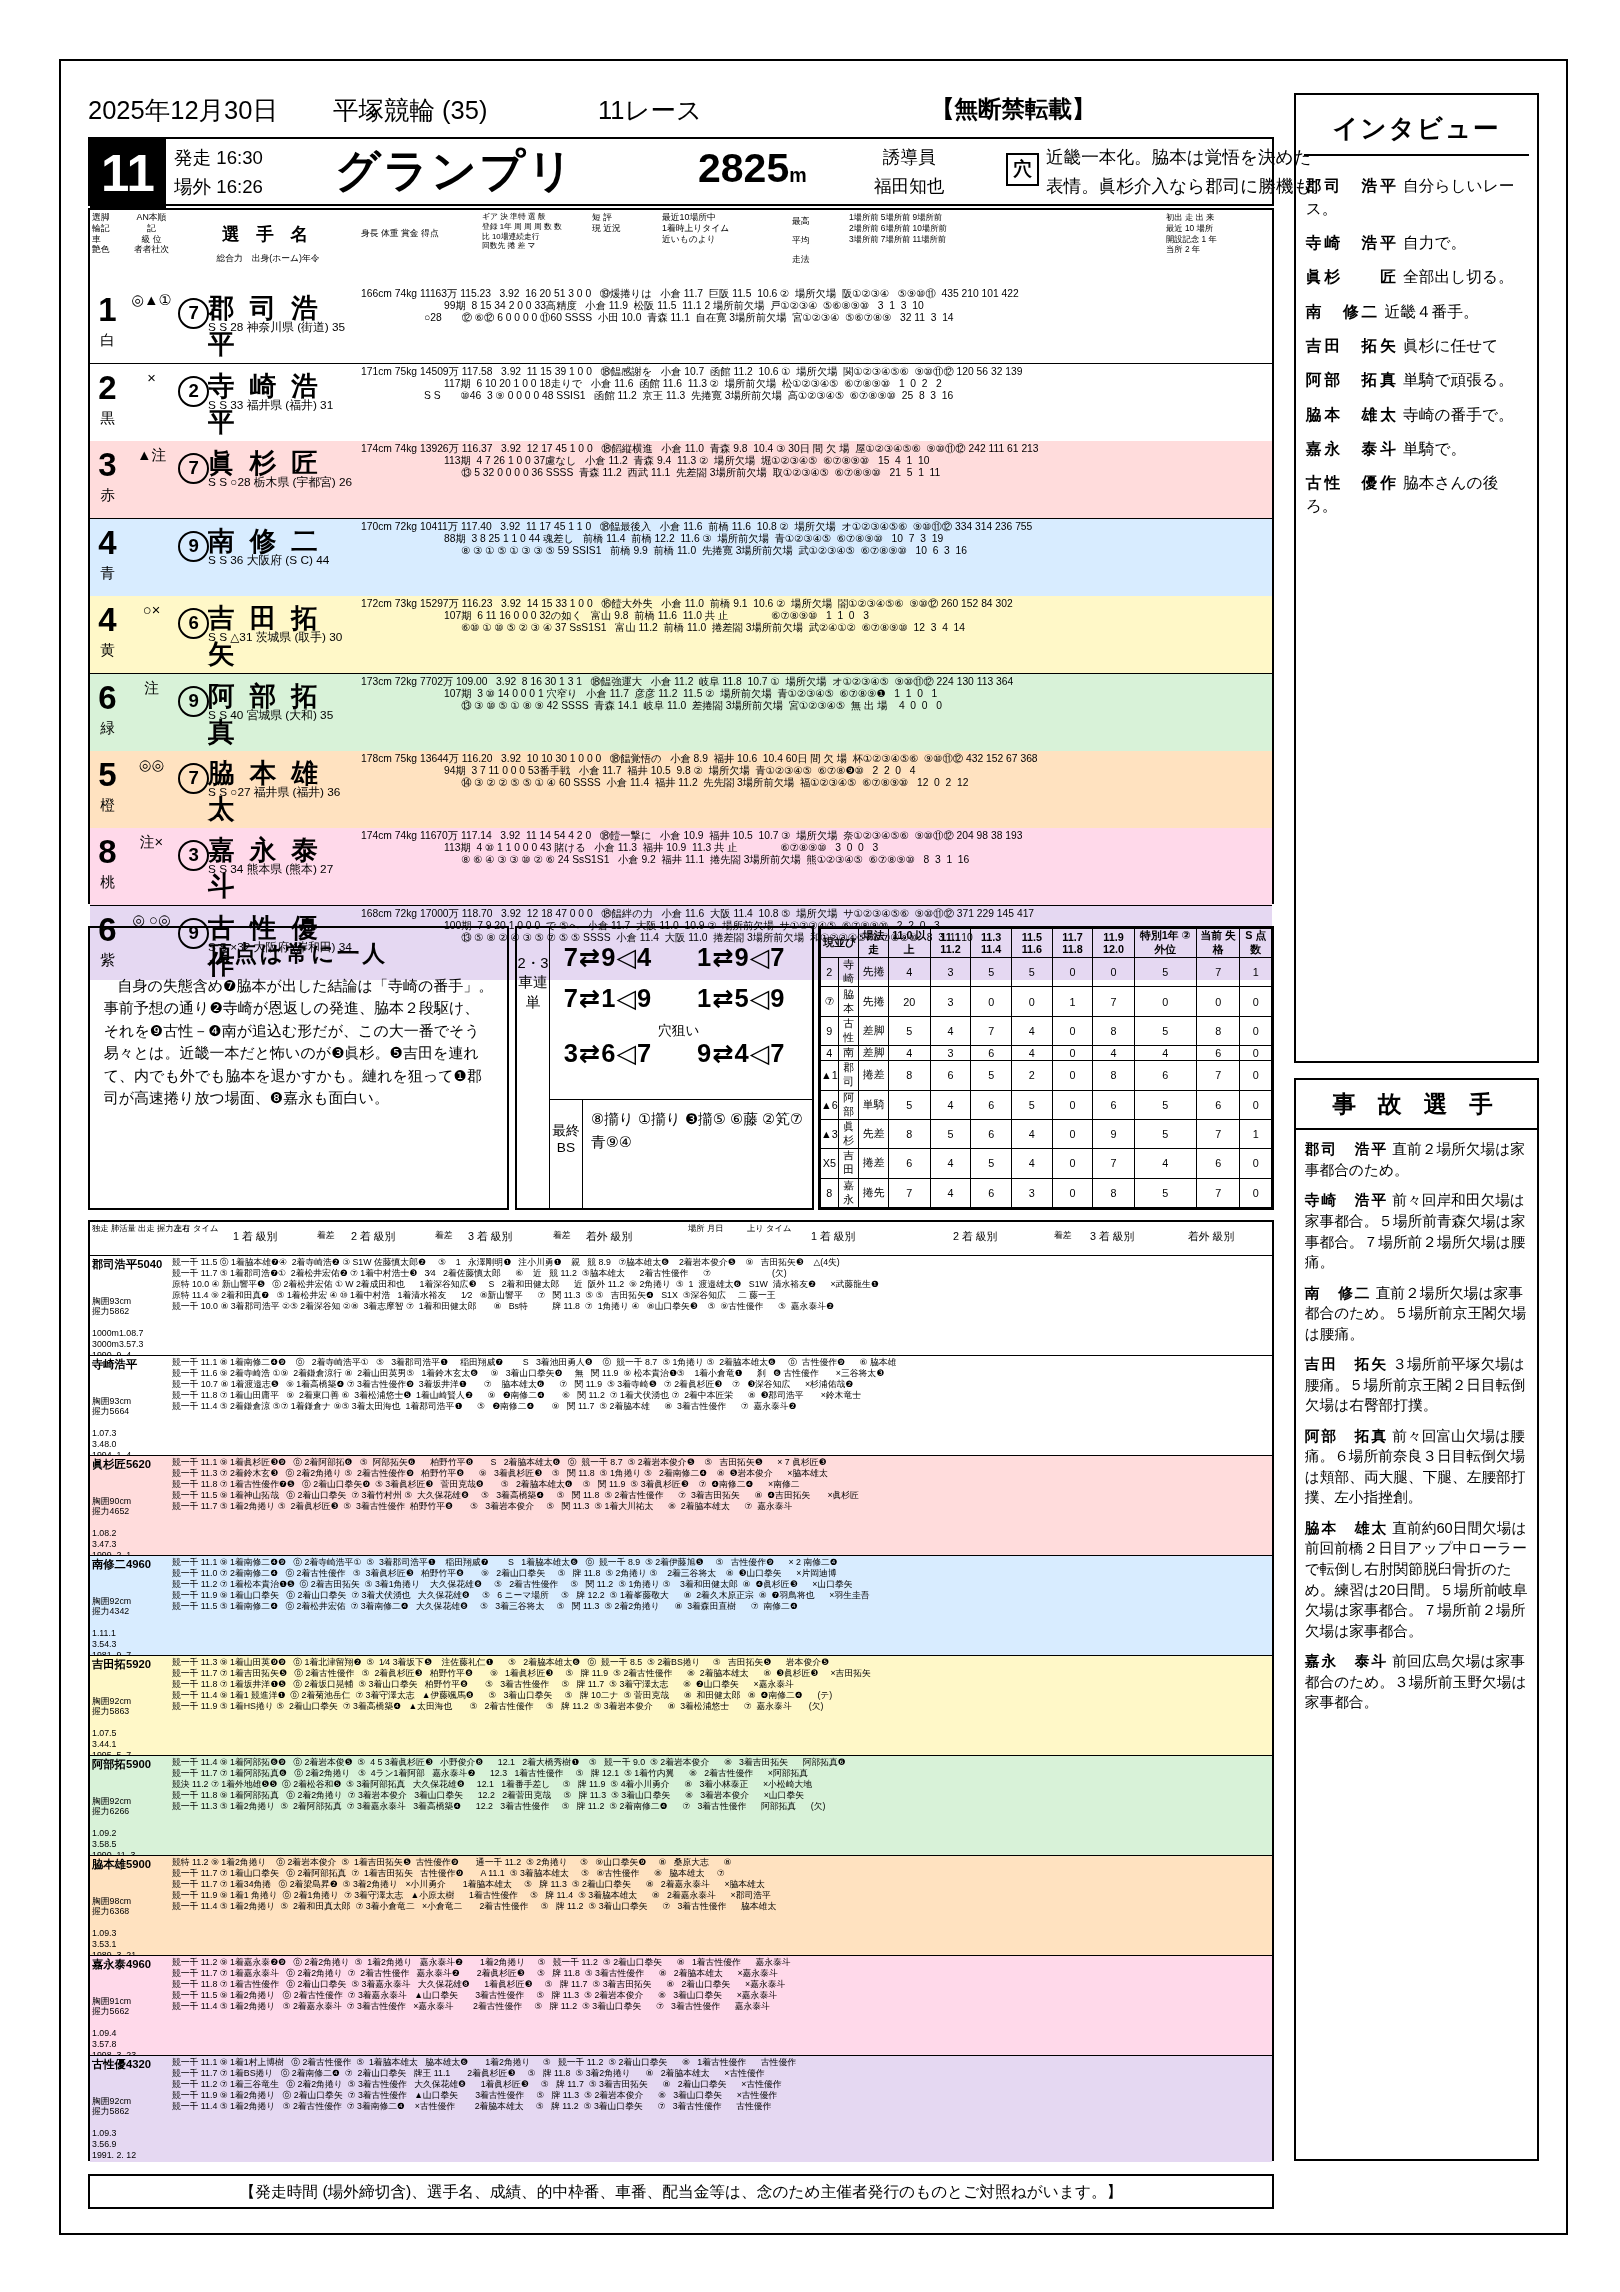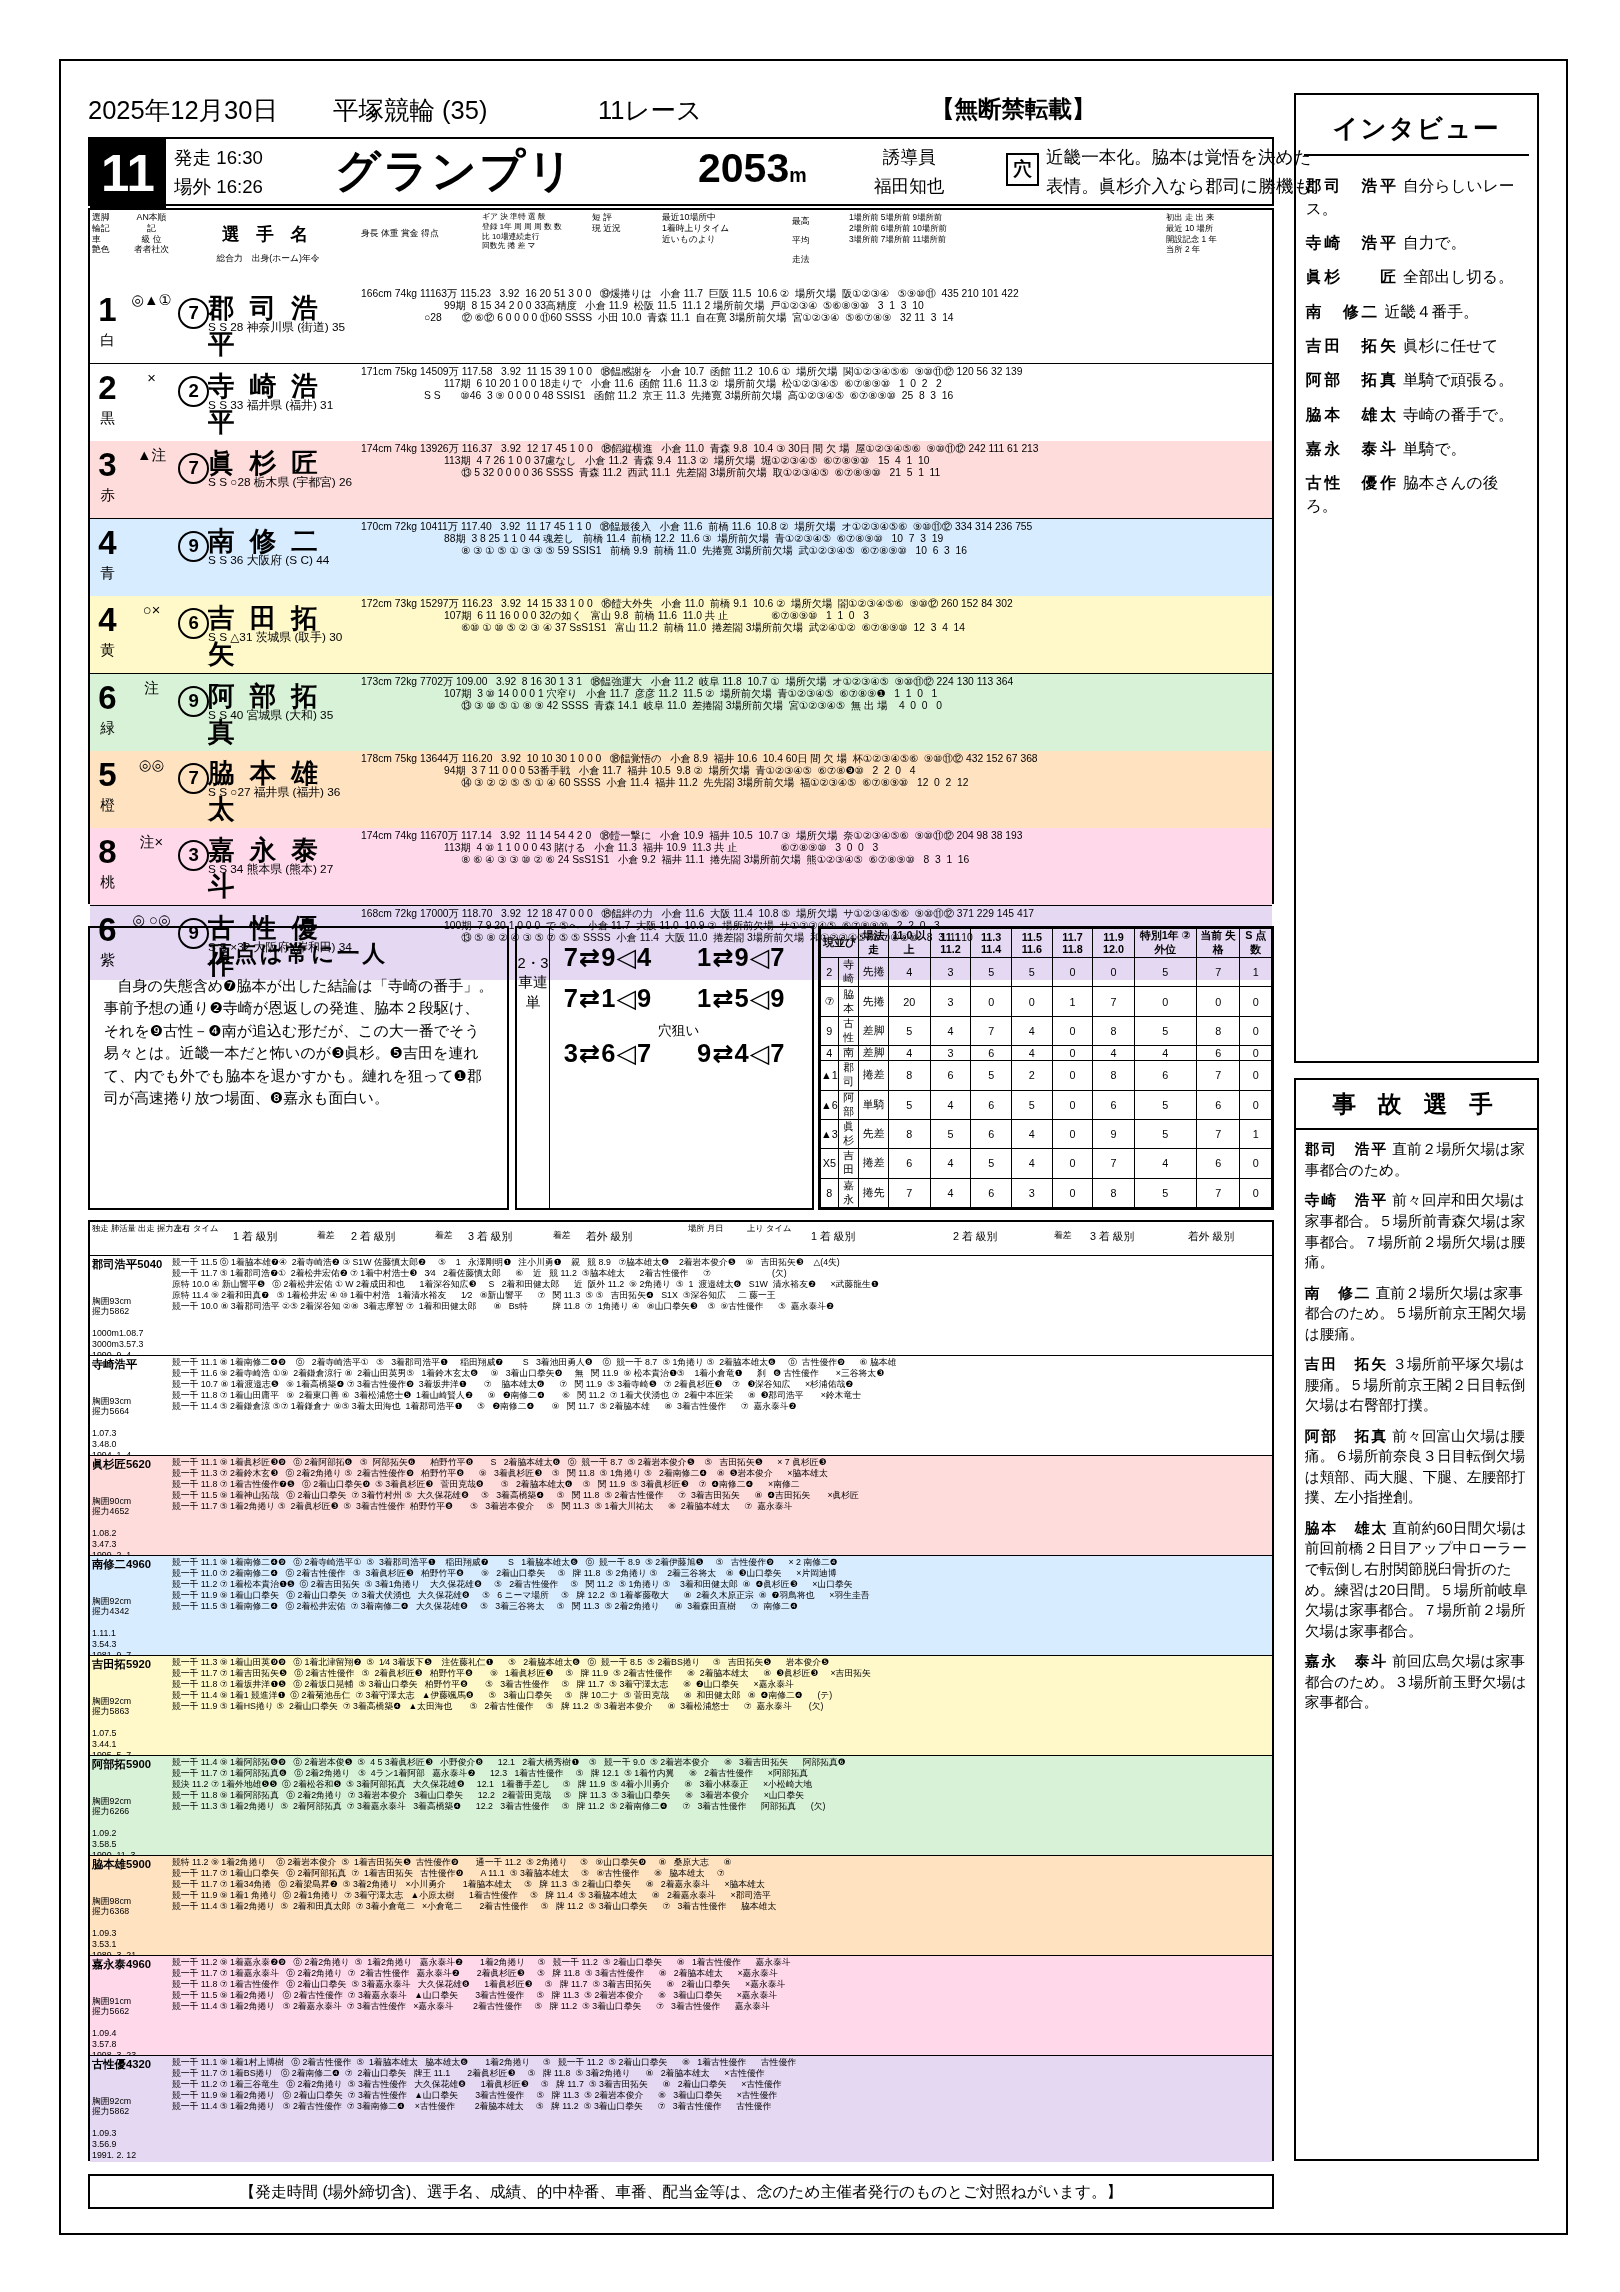--- a/index.html
+++ b/index.html
@@ -101,21 +101,21 @@
     <span class="ban">【無断禁転載】</span>
   </div>
 
   <div class="bx brd" id="titlebox">
     <div id="racenum">11</div>
     <div id="starttime">
       <div>発走 16:30</div>
       <div>場外 16:26</div>
     </div>
     <div id="gpname">グランプリ</div>
-    <div id="dist"><span>2053</span><small>m</small></div>
+    <div id="dist"><span>2825</span><small>m</small></div>
     <div id="pacer">
       <div>誘導員</div>
       <div>福田知也</div>
     </div>
     <div id="anaicon">穴</div>
     <div id="anatext" style="white-space:pre;">近畿一本化。脇本は覚悟を決めた
 表情。眞杉介入なら郡司に勝機も。</div>
   </div>
 
   <div class="bx brd" id="prog">
@@ -253,20 +253,24 @@
   <div class="bx brd" id="renbox">
     <div id="renlabel">2・3車連単</div>
     <div id="renbody">
       <div class="renline" style="left:13.7px;top:13.7px;">7⇄9◁4</div>
       <div class="renline" style="left:147px;top:13.7px;">1⇄9◁7</div>
       <div class="renline" style="left:13.7px;top:55px;">7⇄1◁9</div>
       <div class="renline" style="left:147px;top:55px;">1⇄5◁9</div>
       <div class="ana" style="left:108px;top:94px;">穴狙い</div>
       <div class="renline" style="left:13.7px;top:110px;">3⇄6◁7</div>
       <div class="renline" style="left:147px;top:110px;">9⇄4◁7</div>
+      <div id="lastbs">
+        <div id="bslabel">最終BS</div>
+        <div style="position:absolute;left:41px;top:7.8px;right:3.9px;font-size:14.7px;line-height:23.5px;white-space:pre-wrap;">⑧擶り ①擶り ❸擶⑤ ⑥藤 ②笂⑦青⑨④</div>
+      </div>
     </div>
   </div>
 
   <div class="bx brd" id="rightgrid">
     <table>
       <thead>
         <tr>
           <th colspan="2">現並び</th>
           <th>場法走</th>
           <th>11.0 以上</th>

